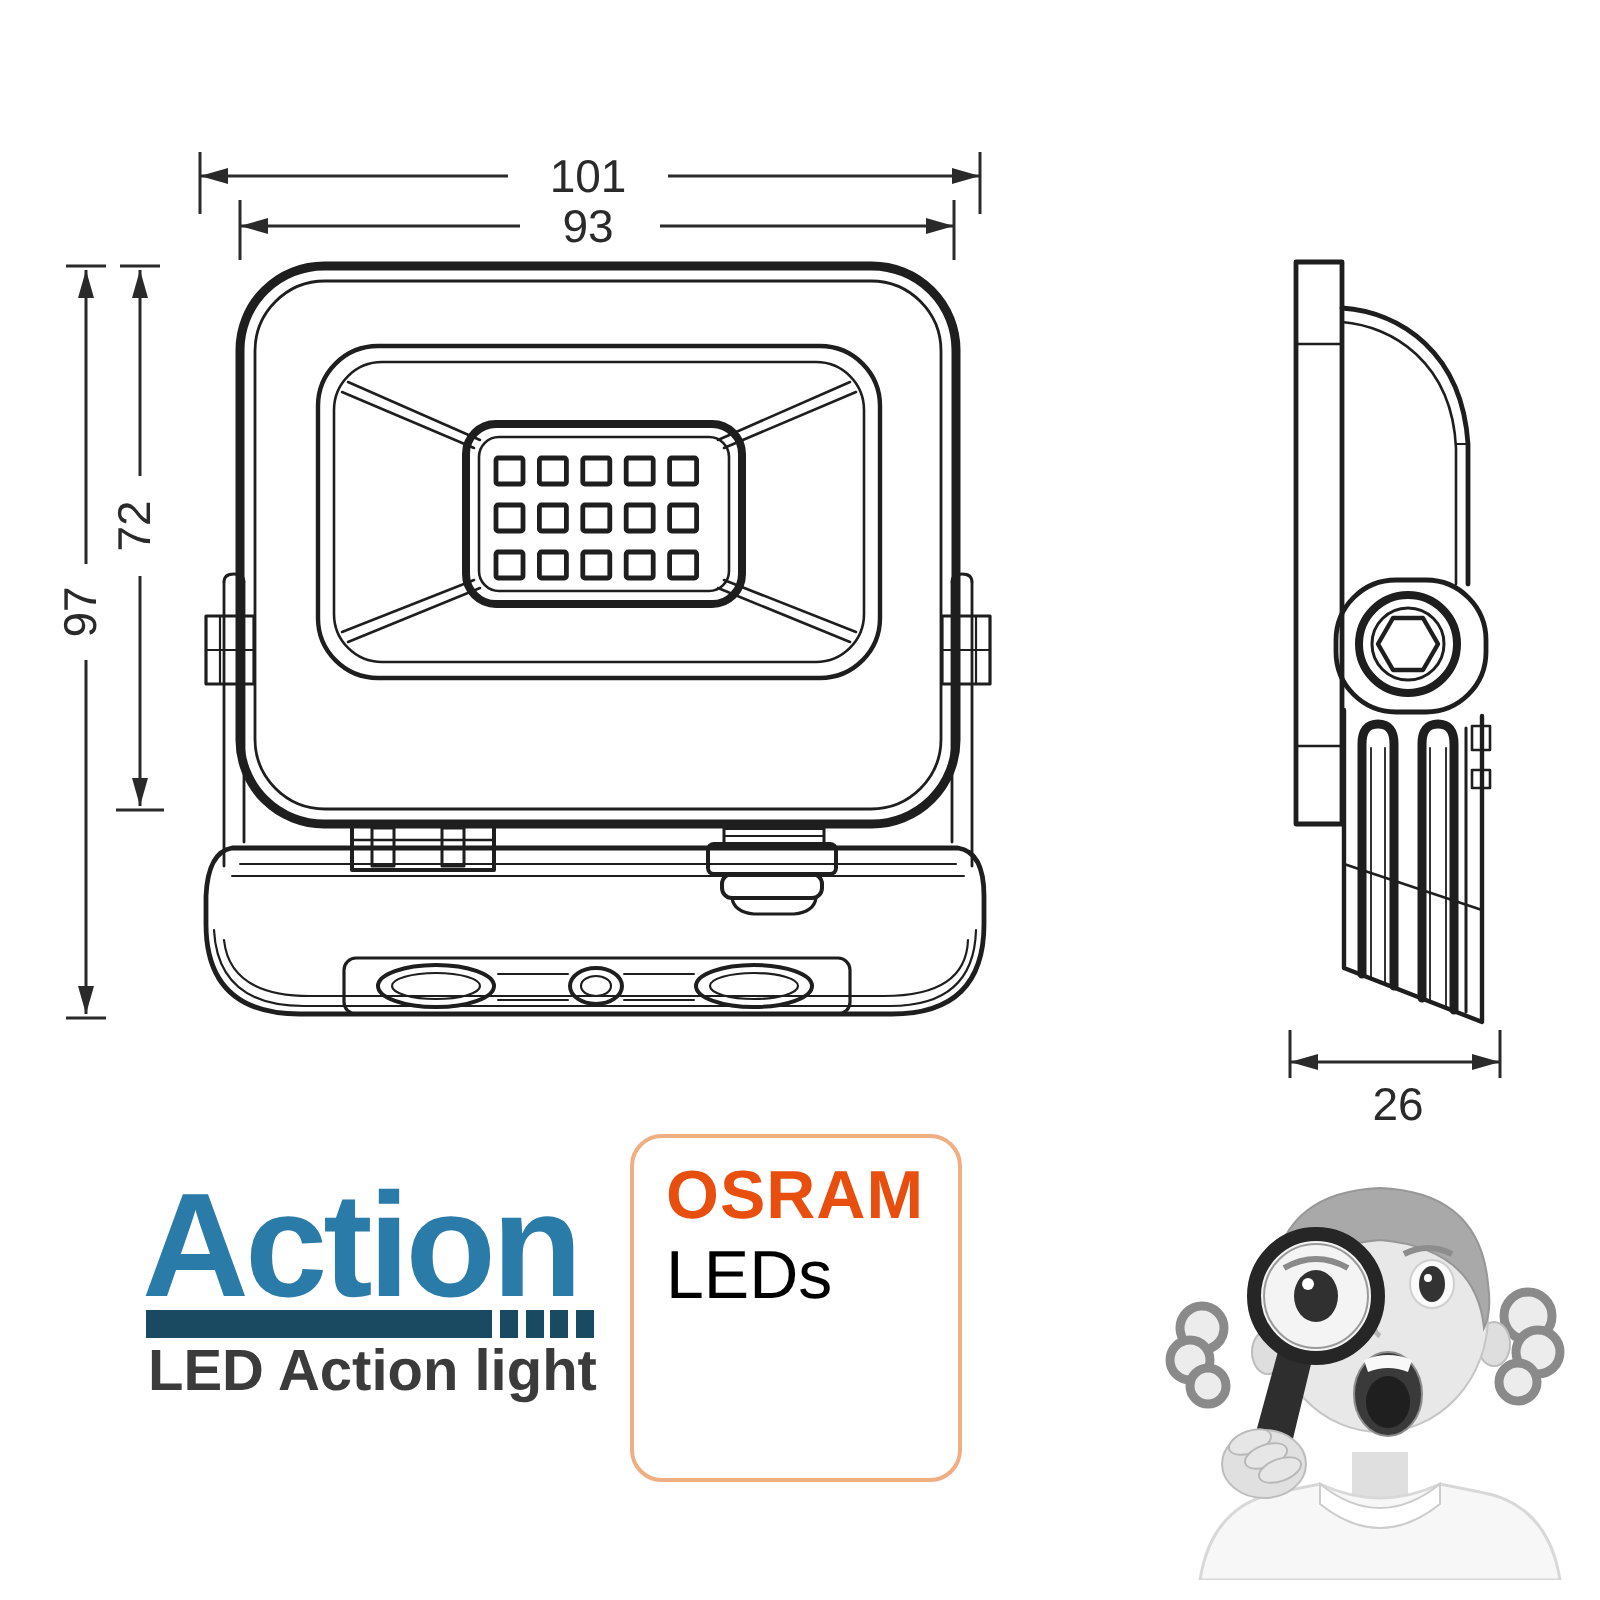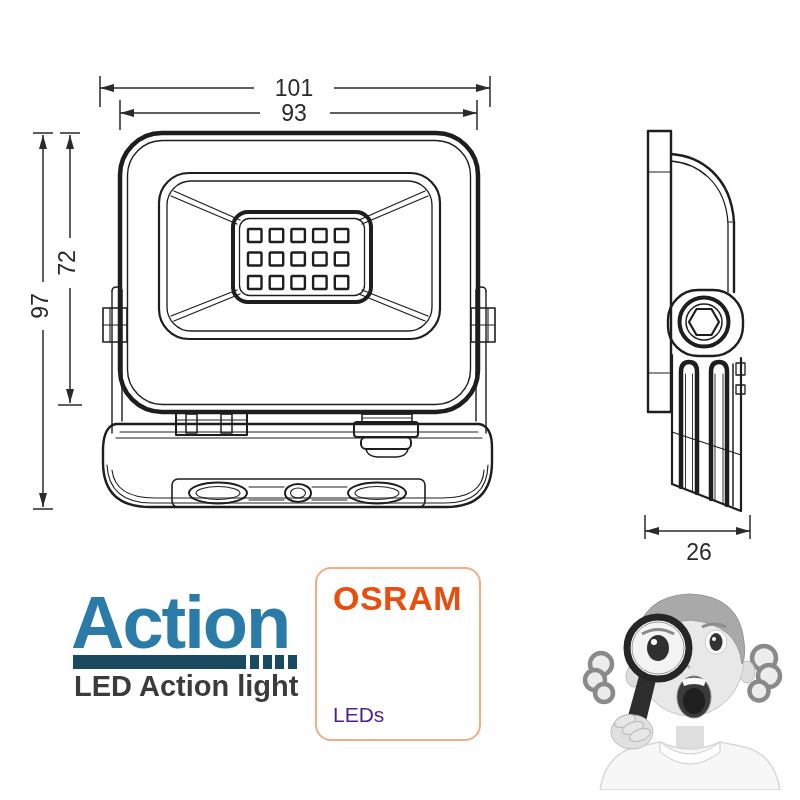--- a/index.html
+++ b/index.html
@@ -17,23 +17,23 @@
                font-weight:bold;color:#2b7ba8;letter-spacing:-2px;}
   #action-bar{position:absolute;left:4px;top:67px;width:173px;height:14px;background:#1a4a61;}
   .action-dash{position:absolute;top:67px;width:9px;height:14px;background:#1a4a61;}
   #action-tagline{position:absolute;left:5px;top:82px;font-size:29px;font-weight:bold;
                   color:#3b3b3b;letter-spacing:0px;white-space:nowrap;}
 
   
   #osram-badge{position:absolute;left:315px;top:567px;width:166px;height:174px;
                border:2px solid #f0ae83;border-radius:16px;box-sizing:border-box;
                background:#fff;padding:10px 14px 12px 16px;display:flex;
-               flex-direction:column;justify-content:space-between;}
+               flex-direction:column;}
   #osram-word{font-size:34px;font-weight:bold;color:#e84e0e;letter-spacing:0.5px;}
-  #osram-note{font-size:21px;color:#4c1d95;line-height:1.2;}
+  #osram-note{font-size:34px;color:#000000;line-height:1.2;}
 </style>
 </head>
 <body>
 
 <div id="stage">
 
   <svg width="800" height="800" viewBox="0 0 800 800">
 
     <g>
 

